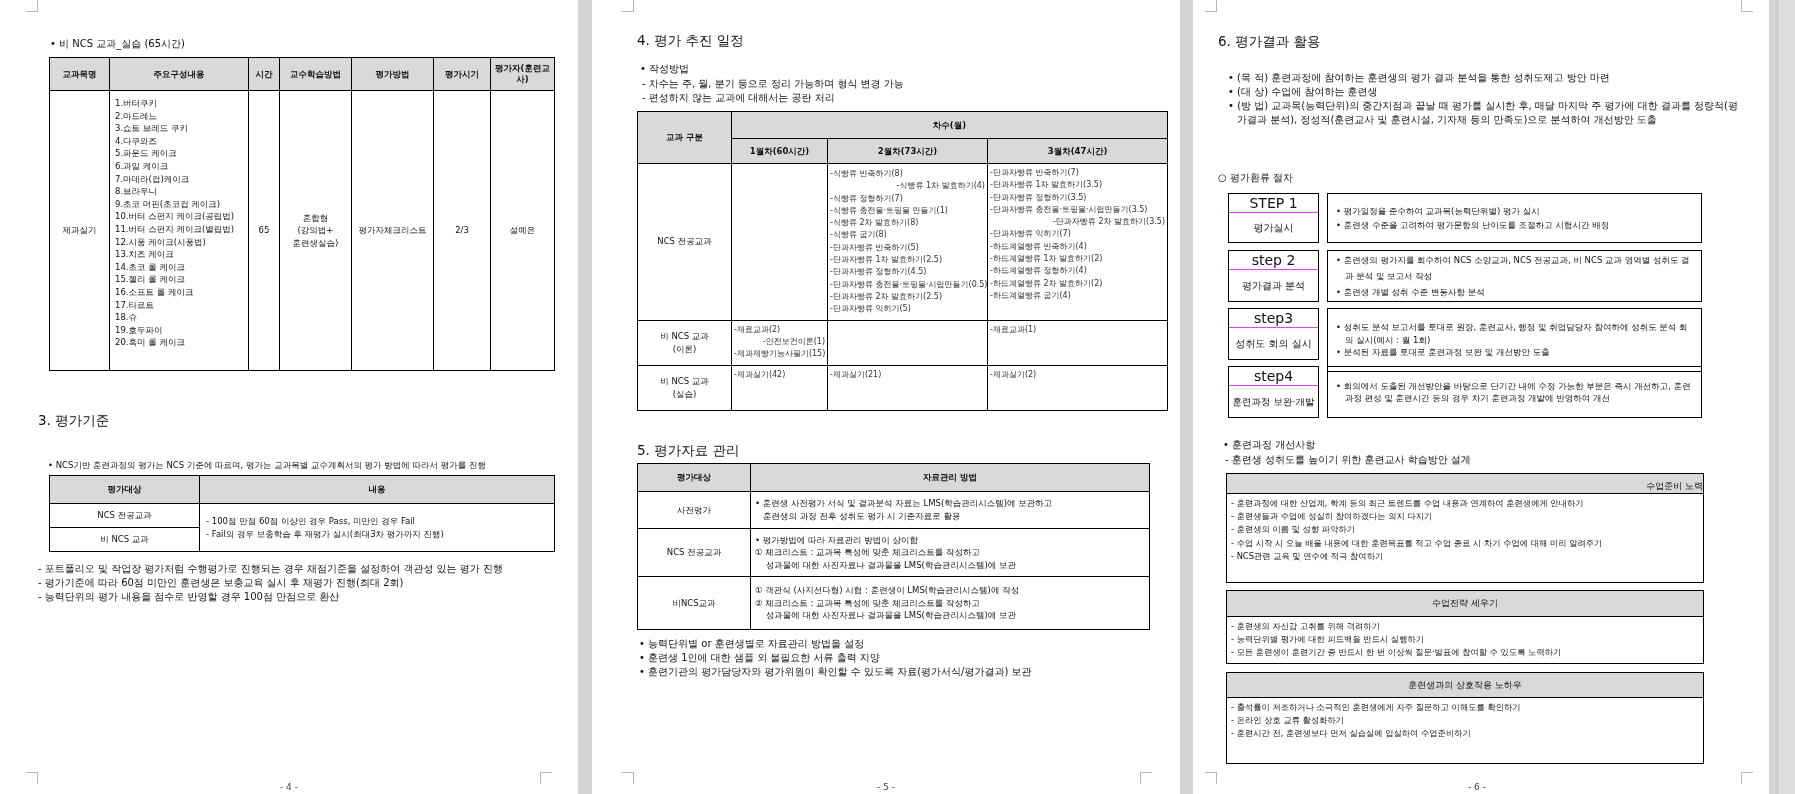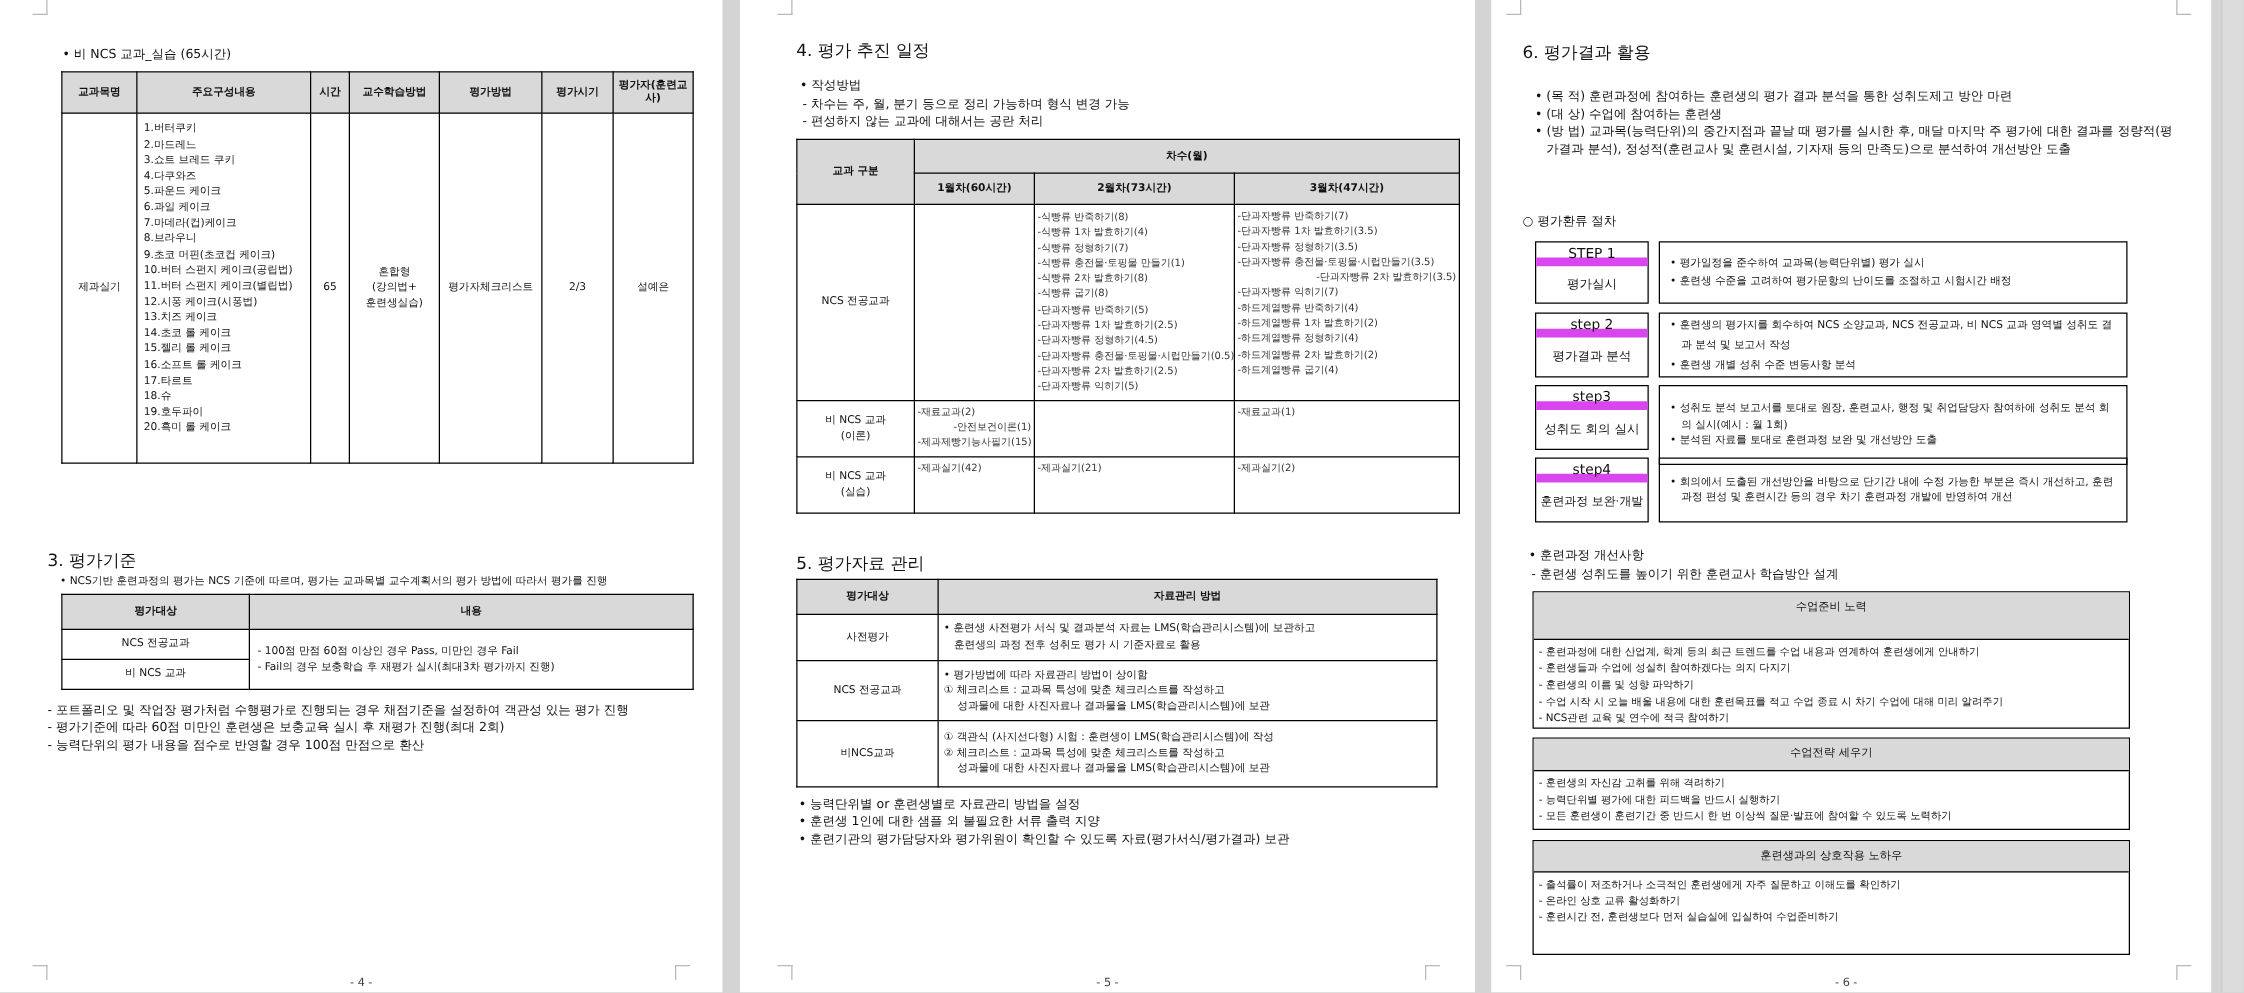--- a/index.html
+++ b/index.html
@@ -16,21 +16,21 @@
   .h { font-size: 13.5px; }
   .t10 { font-size: 10px; line-height: 14px; }
   .t9 { font-size: 8.5px; line-height: 12.6px; }
   .t8 { font-size: 8px; line-height: 12.3px; color: #333; }
   table { border-collapse: collapse; table-layout: fixed; }
   td, th { border: 1px solid #000; vertical-align: middle; }
   th { background: #d9d9d9; font-weight: bold; text-align: center; }
   .c { text-align: center; }
   .bul::before { content: "• "; }
   .step-l { position: absolute; border: 1px solid #000; text-align: center; }
-  .step-l .top { height: 19px; border-bottom: 7px solid #d946ef; font-size: 11px; line-height: 18px; }
+  .step-l .top { height: 19px; border-bottom: 1px solid #d946ef; font-size: 14px; line-height: 18px; }
   .step-l .bot { font-size: 10px; }
   .step-r { position: absolute; border: 1px solid #000; display: flex; flex-direction: column; justify-content: center; padding: 2px 8px; font-size: 8.5px; line-height: 14px; }
   .box { position: absolute; border: 1px solid #000; }
   .box .hd { background: #d9d9d9; border-bottom: 1px solid #000; text-align: center; font-size: 9px; }
   .box .bd { padding: 3px 4px; font-size: 8.3px; line-height: 13.2px; }
   ul { list-style: none; }
 </style>
 </head>
 <body>
 
@@ -89,21 +89,21 @@
       <td class="c" style="white-space:pre-line;">혼합형
 (강의법+
 훈련생실습)</td>
       <td class="c">평가자체크리스트</td>
       <td class="c">2/3</td>
       <td class="c">설예은</td>
     </tr>
   </tbody>
     </table>
 
-  <div class="abs h" style="left:38px;top:440px;">3. 평가기준</div>
+  <div class="abs h" style="left:38px;top:412px;">3. 평가기준</div>
   <div class="abs t9 bul" style="left:48px;top:459px;white-space:nowrap;">NCS기반 훈련과정의 평가는 NCS 기준에 따르며, 평가는 교과목별 교수계획서의 평가 방법에 따라서 평가를 진행</div>
 
   <table class="abs t9" style="left:49px;top:475px;width:505px;">
     <colgroup>
         <col style="width:150px">
         <col style="width:355px">
       </colgroup>
     <tbody>
         <tr style="height:28px">
       <th>평가대상</th>
@@ -158,21 +158,21 @@
     <tr style="height:25px">
       <th class="t9">1월차(60시간)</th>
       <th class="t9">2월차(73시간)</th>
       <th class="t9">3월차(47시간)</th>
     </tr>
     <tr style="height:156px">
       <td class="c t9" style="white-space:pre-line;">NCS 전공교과</td>
       <td class="t8 sched" style="vertical-align: top; padding: 3px 2px;"></td>
       <td class="t8 sched" style="vertical-align: top; padding: 4px 2px;">
             <div style="white-space: nowrap;">-식빵류 반죽하기(8)</div>
-            <div style="white-space: nowrap;">-식빵류 1차 발효하기(4)</div>
+            <div style="white-space: nowrap; text-align: right;">-식빵류 1차 발효하기(4)</div>
             <div style="white-space: nowrap;">-식빵류 정형하기(7)</div>
             <div style="white-space: nowrap;">-식빵류 충전물·토핑물 만들기(1)</div>
             <div style="white-space: nowrap;">-식빵류 2차 발효하기(8)</div>
             <div style="white-space: nowrap;">-식빵류 굽기(8)</div>
             <div style="white-space: nowrap;">-단과자빵류 반죽하기(5)</div>
             <div style="white-space: nowrap;">-단과자빵류 1차 발효하기(2.5)</div>
             <div style="white-space: nowrap;">-단과자빵류 정형하기(4.5)</div>
             <div style="white-space: nowrap;">-단과자빵류 충전물·토핑물·시럽만들기(0.5)</div>
             <div style="white-space: nowrap;">-단과자빵류 2차 발효하기(2.5)</div>
             <div style="white-space: nowrap;">-단과자빵류 익히기(5)</div>
@@ -303,21 +303,21 @@
     <div class="bot" style="line-height:31px;font-size:9.5px;">훈련과정 보완·개발</div>
   </div>
   <div class="step-r" style="left:134px;top:366px;width:375px;height:52px;line-height:12.5px;">
     <div class="bul" style="padding-left:9px;text-indent:-9px;">회의에서 도출된 개선방안을 바탕으로 단기간 내에 수정 가능한 부분은 즉시 개선하고, 훈련과정 편성 및 훈련시간 등의 경우 차기 훈련과정 개발에 반영하여 개선</div>
   </div>
 
   <div class="abs t10 bul" style="left:30px;top:438px;">훈련과정 개선사항</div>
   <div class="abs t10" style="left:32px;top:453px;">- 훈련생 성취도를 높이기 위한 훈련교사 학습방안 설계</div>
 
   <div class="box" style="left:33px;top:473px;width:478px;height:110px;">
-    <div class="hd" style="height:38px;line-height:25px;">수업준비 노력</div>
+    <div class="hd" style="height:20px;line-height:25px;text-align:right;">수업준비 노력</div>
     <div class="bd">
       <div>- 훈련과정에 대한 산업계, 학계 등의 최근 트렌드를 수업 내용과 연계하여 훈련생에게 안내하기</div>
       <div>- 훈련생들과 수업에 성실히 참여하겠다는 의지 다지기</div>
       <div>- 훈련생의 이름 및 성향 파악하기</div>
       <div>- 수업 시작 시 오늘 배울 내용에 대한 훈련목표를 적고 수업 종료 시 차기 수업에 대해 미리 알려주기</div>
       <div>- NCS관련 교육 및 연수에 적극 참여하기</div>
     </div>
   </div>
 
   <div class="box" style="left:33px;top:590px;width:478px;height:74px;">

